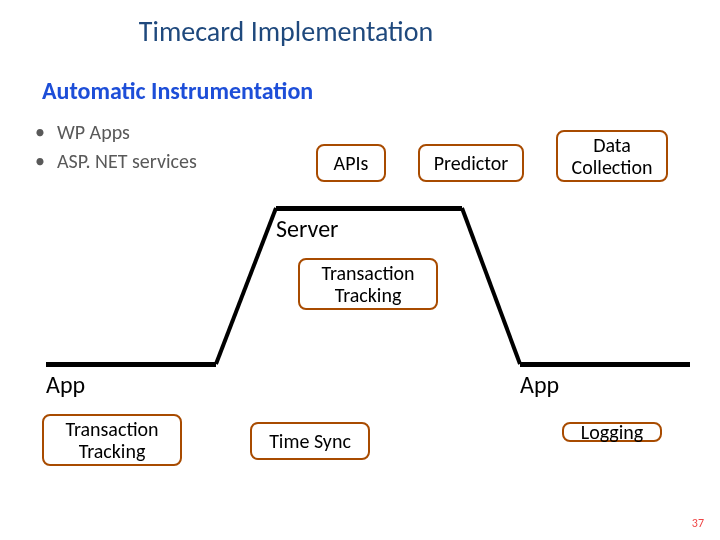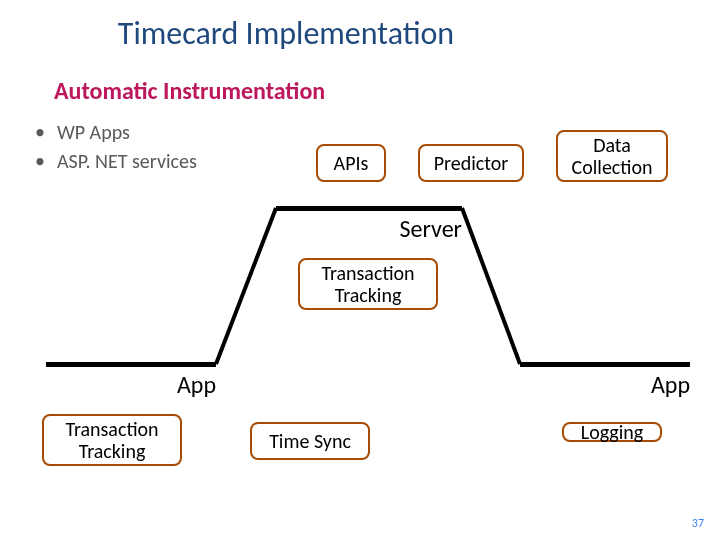--- a/index.html
+++ b/index.html
@@ -11,31 +11,30 @@
     color: #000;
   }
   .slide {
     position: relative;
     width: 720px; height: 540px;
   }
   .title {
     position: absolute;
     top: 14px; left: 0; width: 572px;
     text-align: center;
-    font-size: 32px;
+    font-size: 28px;
     color: #1f497d;
     font-weight: 400;
   }
   .subhead {
     position: absolute;
     top: 76px; left: 42px;
     font-size: 24px;
     font-weight: 700;
-    color: #be185d;
-    margin-left: 12px;
+    color: #1d4ed8;
   }
   .bullets {
     position: absolute;
     top: 118px; left: 35px;
     font-size: 20px;
     color: #595959;
     line-height: 1.45;
   }
   .bullets .b::before {
     content: "•";
@@ -57,27 +56,27 @@
   }
   
   .bar {
     position: absolute;
     background: #000;
     height: 5px;
   }
   .plat-label {
     position: absolute;
     font-size: 24px;
-    text-align: right;
+    text-align: left;
   }
   .page-num {
     position: absolute;
     right: 16px; bottom: 10px;
     font-size: 12px;
-    color: #3b82f6;
+    color: #ef4444;
   }
 </style>
 </head>
 <body>
 
 <div class="slide">
 
   <div class="title">Timecard Implementation</div>
 
   <div class="subhead">Automatic Instrumentation</div>

